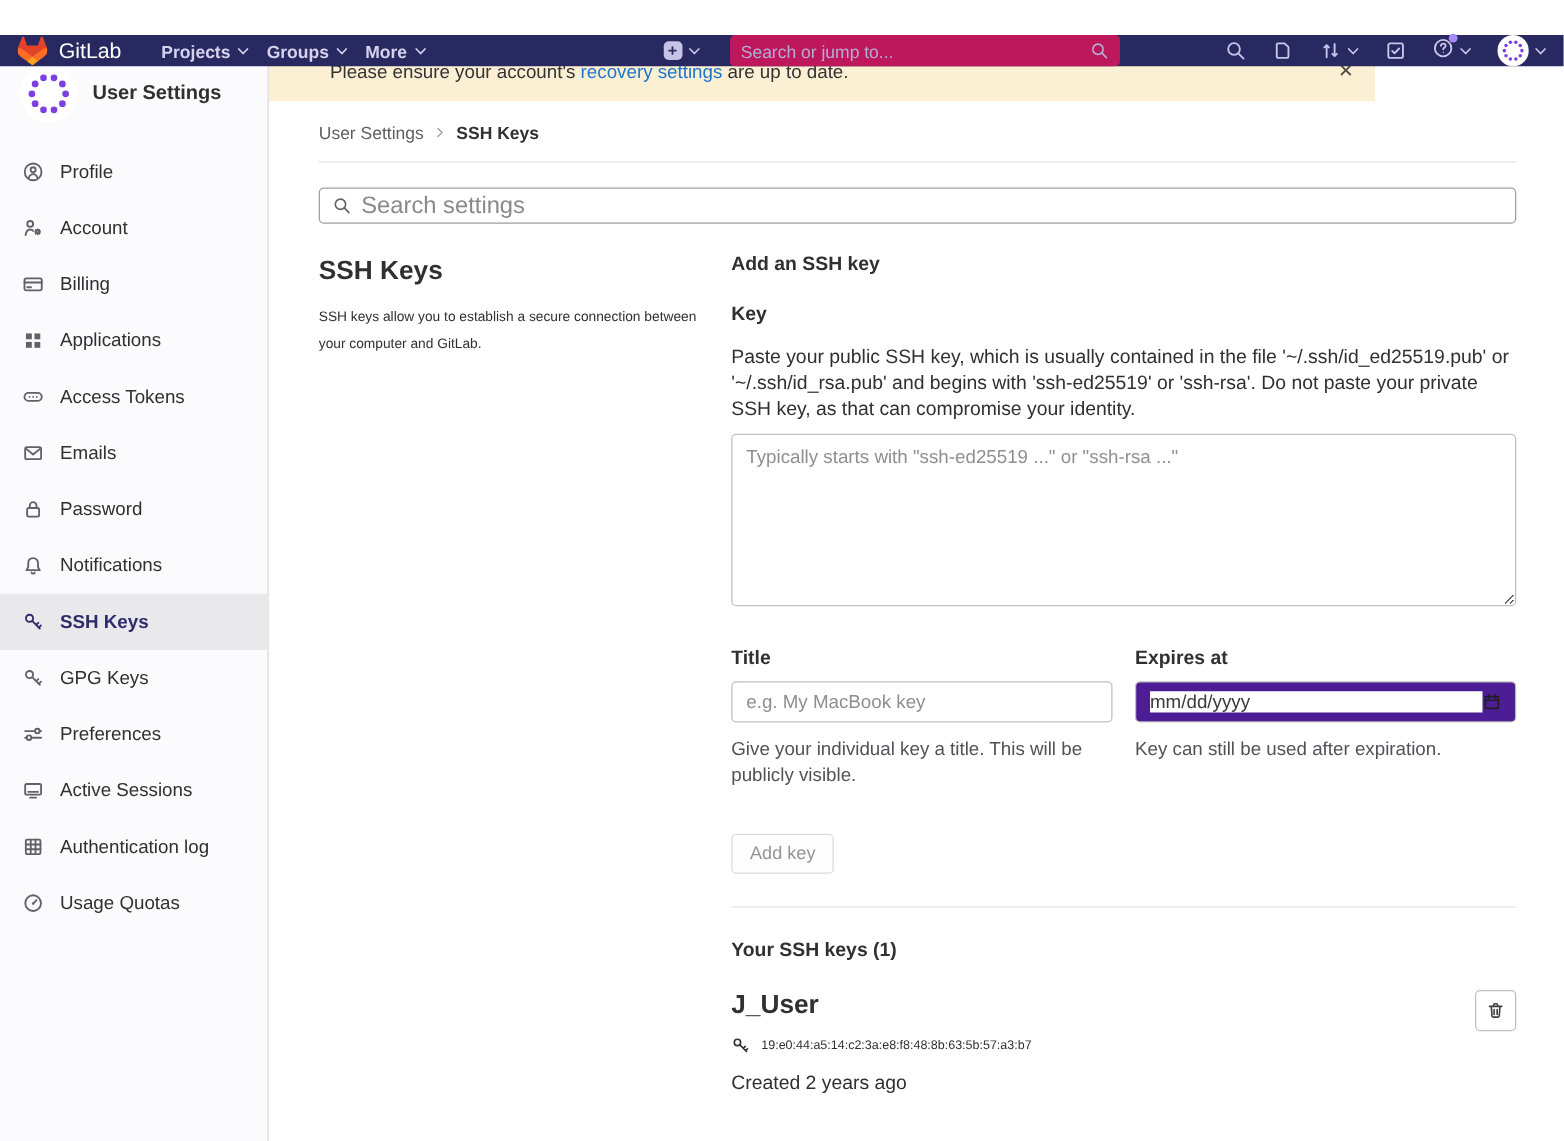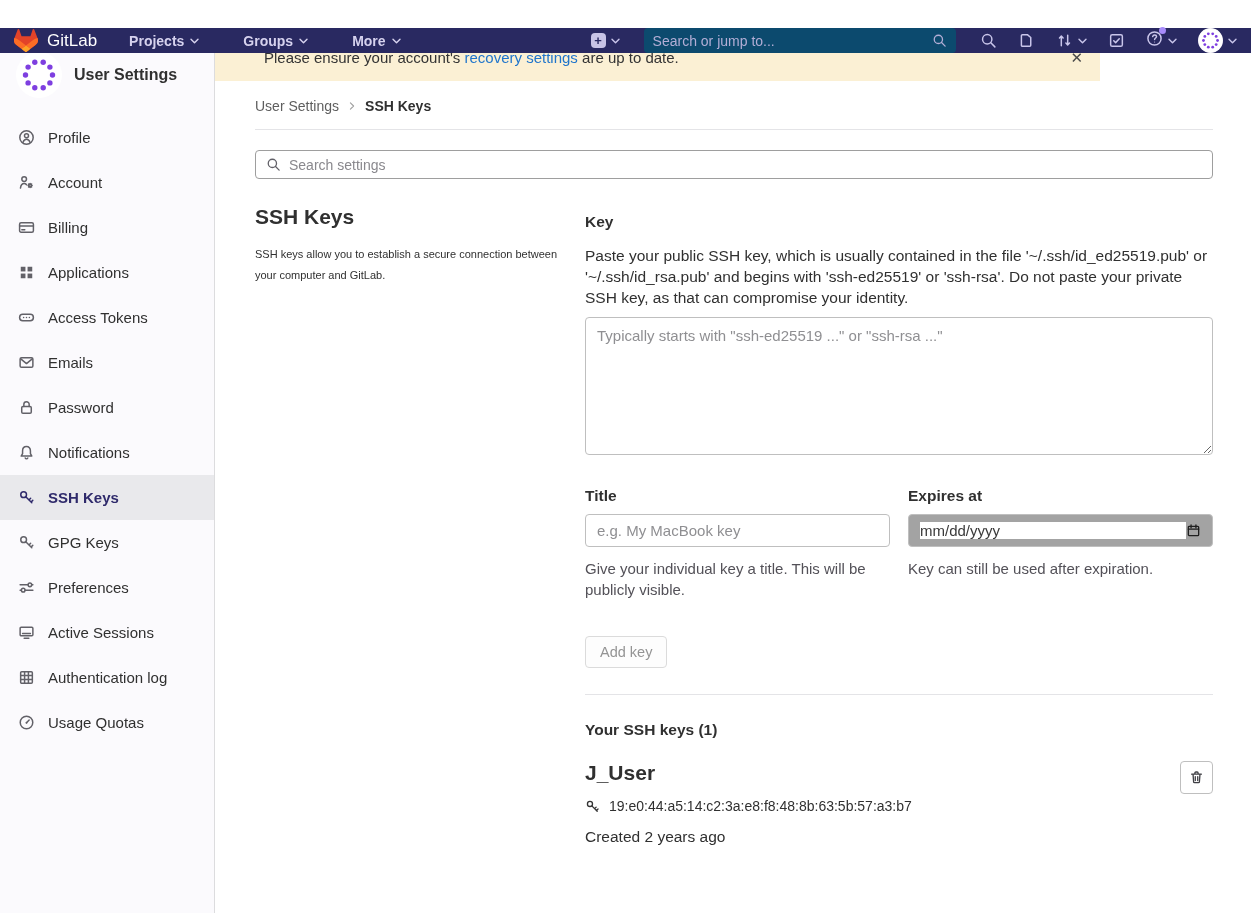--- a/index.html
+++ b/index.html
@@ -12,26 +12,26 @@
     overflow: hidden;
   }
   svg.ic { stroke: currentColor; fill: none; stroke-width: 1.4; stroke-linecap: round; stroke-linejoin: round; }
 
   
   .navbar {
     position: absolute; top: 0; left: 0; width: 1251px; height: 25px;
     background: #292961; display: flex; align-items: center; padding: 0 14px; z-index: 20; margin-top: 28px;
   }
   .brand { display: flex; align-items: center; gap: 9px; color: #fff; font-size: 17px; font-weight: 500; cursor: pointer; }
-  .nav-menus { display: flex; align-items: center; gap: 44px; margin-left: 32px; }
+  .nav-menus { display: flex; align-items: center; gap: 14px; margin-left: 32px; }
   .nav-link { color: #d6d2ee; font-size: 14px; font-weight: 600; display: flex; align-items: center; gap: 6px; cursor: pointer; }
   .chev { width: 9px; height: 6px; }
   .plus-wrap { display: flex; align-items: center; gap: 5px; margin-left: 190px; cursor: pointer; color: #c9c5ea; }
   .plus-box { width: 15px; height: 15px; background: #c7c3e6; border-radius: 4px; display: flex; align-items: center; justify-content: center; color: #292961; font-weight: 700; font-size: 13px; line-height: 1; }
-  .nav-search { margin-left: 24px; width: 312px; height: 25px; background: #0c4a6e; border-radius: 4px; display: flex; align-items: center; padding: 0 9px; }
+  .nav-search { margin-left: 24px; width: 312px; height: 25px; background: #be185d; border-radius: 4px; display: flex; align-items: center; padding: 0 9px; }
   .nav-search input { flex: 1; background: transparent; border: none; outline: none; color: #e6e3f5; font-size: 14px; font-family: "Liberation Sans", sans-serif; }
   .nav-search input::placeholder { color: #b3aed6; }
   .nav-search .sicon { color: #b3aed6; width: 15px; height: 15px; }
   .nav-icons { margin-left: auto; display: flex; align-items: center; gap: 21px; color: #c9c5ea; }
   .nav-ic { width: 17px; height: 17px; cursor: pointer; }
   .with-chev { display: flex; align-items: center; gap: 5px; cursor: pointer; }
   .help-wrap { position: relative; }
   .help-dot { position: absolute; top: -3px; right: -3px; width: 7px; height: 7px; border-radius: 50%; background: #a78bfa; }
   .nav-avatar { width: 25px; height: 25px; border-radius: 50%; background: #f4f2fa; cursor: pointer; }
 
@@ -57,21 +57,21 @@
 
   
   .main { position: absolute; top: 81px; left: 215px; width: 1036px; padding: 0 38px 40px 40px; }
   .breadcrumb { display: flex; align-items: center; gap: 9px; padding: 17px 0 15px; font-size: 14px; color: #5e5e5e; border-bottom: 1px solid #e4e4e7; }
   .breadcrumb .current { color: #303030; font-weight: 600; }
   .crumb-sep { color: #a0a0a0; width: 8px; height: 8px; }
   .breadcrumb a { color: #5e5e5e; text-decoration: none; cursor: pointer; }
 
   .settings-search { margin-top: 20px; height: 29px; border: 1px solid #9e9e9e; border-radius: 4px; display: flex; align-items: center; padding: 0 10px; gap: 8px; background: #fff; }
   .settings-search .sicon { width: 15px; height: 15px; color: #626168; flex-shrink: 0; }
-  .settings-search input { flex: 1; border: none; outline: none; font-size: 14px; font-family: "Liberation Sans", sans-serif; color: #303030; }
+  .settings-search input { flex: 1; border: none; outline: none; font-size: 19px; font-family: "Liberation Sans", sans-serif; color: #303030; }
   .settings-search input::placeholder { color: #89888d; }
 
   .content { display: flex; margin-top: 12px; }
   .col-left { width: 305px; flex-shrink: 0; }
   .page-title { font-size: 21px; font-weight: 700; margin-top: 14px; color: #303030; }
   .page-desc { margin-top: 15px; font-size: 11px; line-height: 21px; }
   .col-right { margin-left: 25px; flex: 1; min-width: 0; }
   .section-title { font-size: 15.5px; font-weight: 700; margin-top: 12px; }
   .para { margin-top: 14px; font-size: 15.5px; line-height: 21px; }
   .para a { color: #1f75cb; text-decoration: none; cursor: pointer; }
@@ -81,35 +81,35 @@
   textarea.key-input {
     width: 100%; height: 138px; margin-top: 9px; border: 1px solid #bfbfbf; border-radius: 4px;
     padding: 9px 11px; font-family: "Liberation Sans", sans-serif; font-size: 15px; color: #303030; resize: both;
   }
   textarea.key-input::placeholder { color: #8f8f92; }
 
   .form-row { display: flex; gap: 18px; margin-top: 28px; }
   .form-col { flex: 1; min-width: 0; }
   .text-input { width: 100%; height: 33px; margin-top: 9px; border: 1px solid #bfbfbf; border-radius: 4px; padding: 0 11px; font-size: 15px; font-family: "Liberation Sans", sans-serif; color: #303030; outline: none; }
   .text-input::placeholder { color: #8f8f92; }
-  .date-wrap { display: flex; align-items: center; margin-top: 9px; height: 33px; border: 1px solid #bfbfbf; border-radius: 4px; padding: 0 11px; background: #a3a3a3; }
+  .date-wrap { display: flex; align-items: center; margin-top: 9px; height: 33px; border: 1px solid #bfbfbf; border-radius: 4px; padding: 0 11px; background: #4c1d95; }
   .date-wrap input { flex: 1; border: none; outline: none; font-size: 15px; font-family: "Liberation Sans", sans-serif; color: #333; }
   .date-wrap input::placeholder { color: #3a3a3a; }
   .date-wrap .cal { width: 15px; height: 15px; color: #1f1f1f; cursor: pointer; }
   .help-text { margin-top: 11px; font-size: 15px; color: #535158; line-height: 21px; }
 
   .btn-addkey { display: inline-block; margin-top: 36px; padding: 7px 14px; font-size: 14.5px; font-family: "Liberation Sans", sans-serif; border-radius: 4px; border: 1px solid #dbdbdb; background: #fdfdfd; color: #949494; cursor: pointer; }
 
   .divider { border: none; border-top: 1px solid #e4e4e7; margin-top: 26px; }
   .keys-heading { font-size: 15.5px; font-weight: 700; margin-top: 26px; }
 
   .key-entry { display: flex; margin-top: 22px; align-items: flex-start; }
   .key-entry-left { flex: 1; }
   .key-title { font-size: 21px; font-weight: 700; color: #303030; }
-  .fingerprint-row { display: flex; align-items: center; gap: 9px; margin-top: 13px; font-size: 14px; }
+  .fingerprint-row { display: flex; align-items: center; gap: 9px; margin-top: 13px; font-size: 10px; }
   .fingerprint-row .kic { width: 15px; height: 15px; color: #333; flex-shrink: 0; }
   .meta-line { margin-top: 14px; font-size: 15.5px; }
   .trash-btn { width: 33px; height: 33px; border: 1px solid #bfbfbf; border-radius: 4px; background: #fff; display: flex; align-items: center; justify-content: center; color: #3f3f44; cursor: pointer; }
   .trash-btn svg { width: 15px; height: 15px; }
 </style>
 </head>
 <body>
 
 <svg width="0" height="0" style="position:absolute">
   <defs>
@@ -430,20 +430,21 @@
     <input type="text" placeholder="Search settings" style="">
   </div>
 
   <div class="content">
     <div class="col-left">
       <h1 class="page-title">SSH Keys</h1>
       <p class="page-desc">SSH keys allow you to establish a secure connection between your computer and GitLab.</p>
     </div>
 
     <div class="col-right">
+      <h4 class="section-title">Add an SSH key</h4>
 
       <div class="field-label mt22">Key</div>
       <p class="para">Paste your public SSH key, which is usually contained in the file '~/.ssh/id_ed25519.pub' or '~/.ssh/id_rsa.pub' and begins with 'ssh-ed25519' or 'ssh-rsa'. Do not paste your private SSH key, as that can compromise your identity.</p>
       <textarea class="key-input" placeholder="Typically starts with &quot;ssh-ed25519 ...&quot; or &quot;ssh-rsa ...&quot;" style=""></textarea>
 
       <div class="form-row">
         <div class="form-col">
           <div class="field-label">Title</div>
           <input class="text-input" type="text" placeholder="e.g. My MacBook key" style="">
           <div class="help-text">Give your individual key a title. This will be publicly visible.</div>

